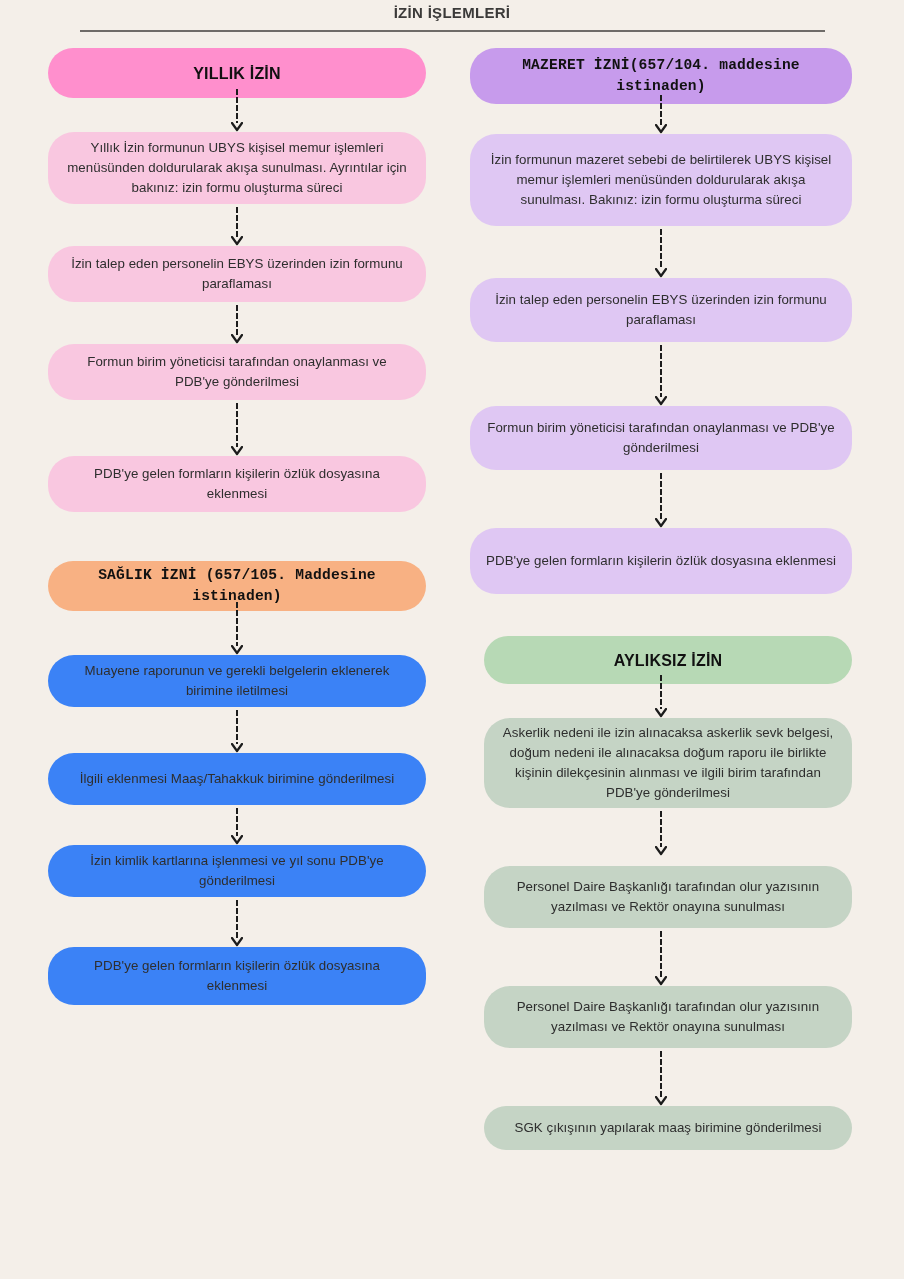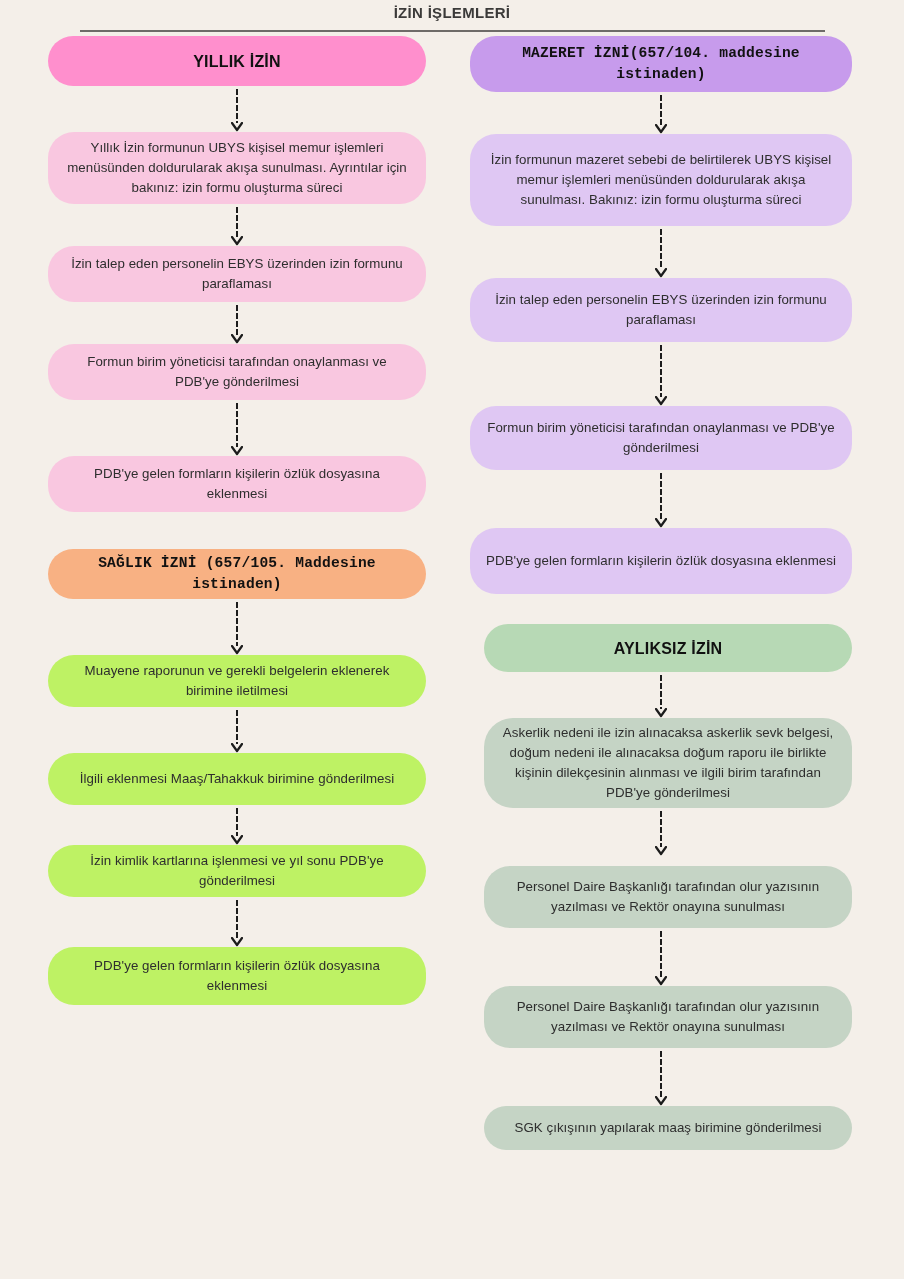--- a/index.html
+++ b/index.html
@@ -61,33 +61,34 @@
     font-size: 13.3px;
     line-height: 20px;
     letter-spacing: 0.05px;
   }
   .node.header {
     font-weight: bold;
     font-size: 16px;
     line-height: 21px;
     color: #111111;
     letter-spacing: 0.2px;
+    margin-top: 12px;
   }
   .node.header.small {
     font-size: 14.6px;
     font-family: Liberation Mono, monospace;
   }
 
   
   .c-pink-head   { background: #FF8FCD; }
   .c-pink-body   { background: #F9C7E0; }
   .c-purple-head { background: #C79BEC; }
   .c-purple-body { background: #DFC7F3; }
   .c-orange-head { background: #F8B183; }
-  .c-orange-body { background: #bef264; }
+  .c-orange-body { background: #3b82f6; }
   .c-green-head  { background: #B7D9B5; }
   .c-green-body  { background: #C5D4C5; }
 
   
   .conn {
     position: absolute;
     width: 4px;
   }
   .conn .dots {
     position: absolute;
@@ -261,21 +262,21 @@
 
   <div class="conn" style="left:189px; top:674px; height:44px;">
     <div class="dots"></div>
     <div class="head">
       <svg width="12" height="10" viewBox="0 0 12 10">
           <path d="M1 1 L6 8 L11 1" fill="none" stroke="#1C1C1C" stroke-width="2.2" stroke-linecap="round" stroke-linejoin="round"></path>
         </svg>
     </div>
   </div>
 
-  <div class="node c-green-body" style="left:14px; top:718px; width:368px; height:90px;border-radius:29px;">Askerlik nedeni ile izin alınacaksa askerlik sevk belgesi, doğum nedeni ile alınacaksa doğum raporu ile birlikte kişinin dilekçesinin alınması ve ilgili birim tarafından PDB'ye gönderilmesi</div>
+  <div class="node c-green-body" style="left:14px; top:718px; width:368px; height:90px;">Askerlik nedeni ile izin alınacaksa askerlik sevk belgesi, doğum nedeni ile alınacaksa doğum raporu ile birlikte kişinin dilekçesinin alınması ve ilgili birim tarafından PDB'ye gönderilmesi</div>
 
   <div class="conn" style="left:189px; top:810px; height:46px;">
     <div class="dots"></div>
     <div class="head">
       <svg width="12" height="10" viewBox="0 0 12 10">
           <path d="M1 1 L6 8 L11 1" fill="none" stroke="#1C1C1C" stroke-width="2.2" stroke-linecap="round" stroke-linejoin="round"></path>
         </svg>
     </div>
   </div>
 

